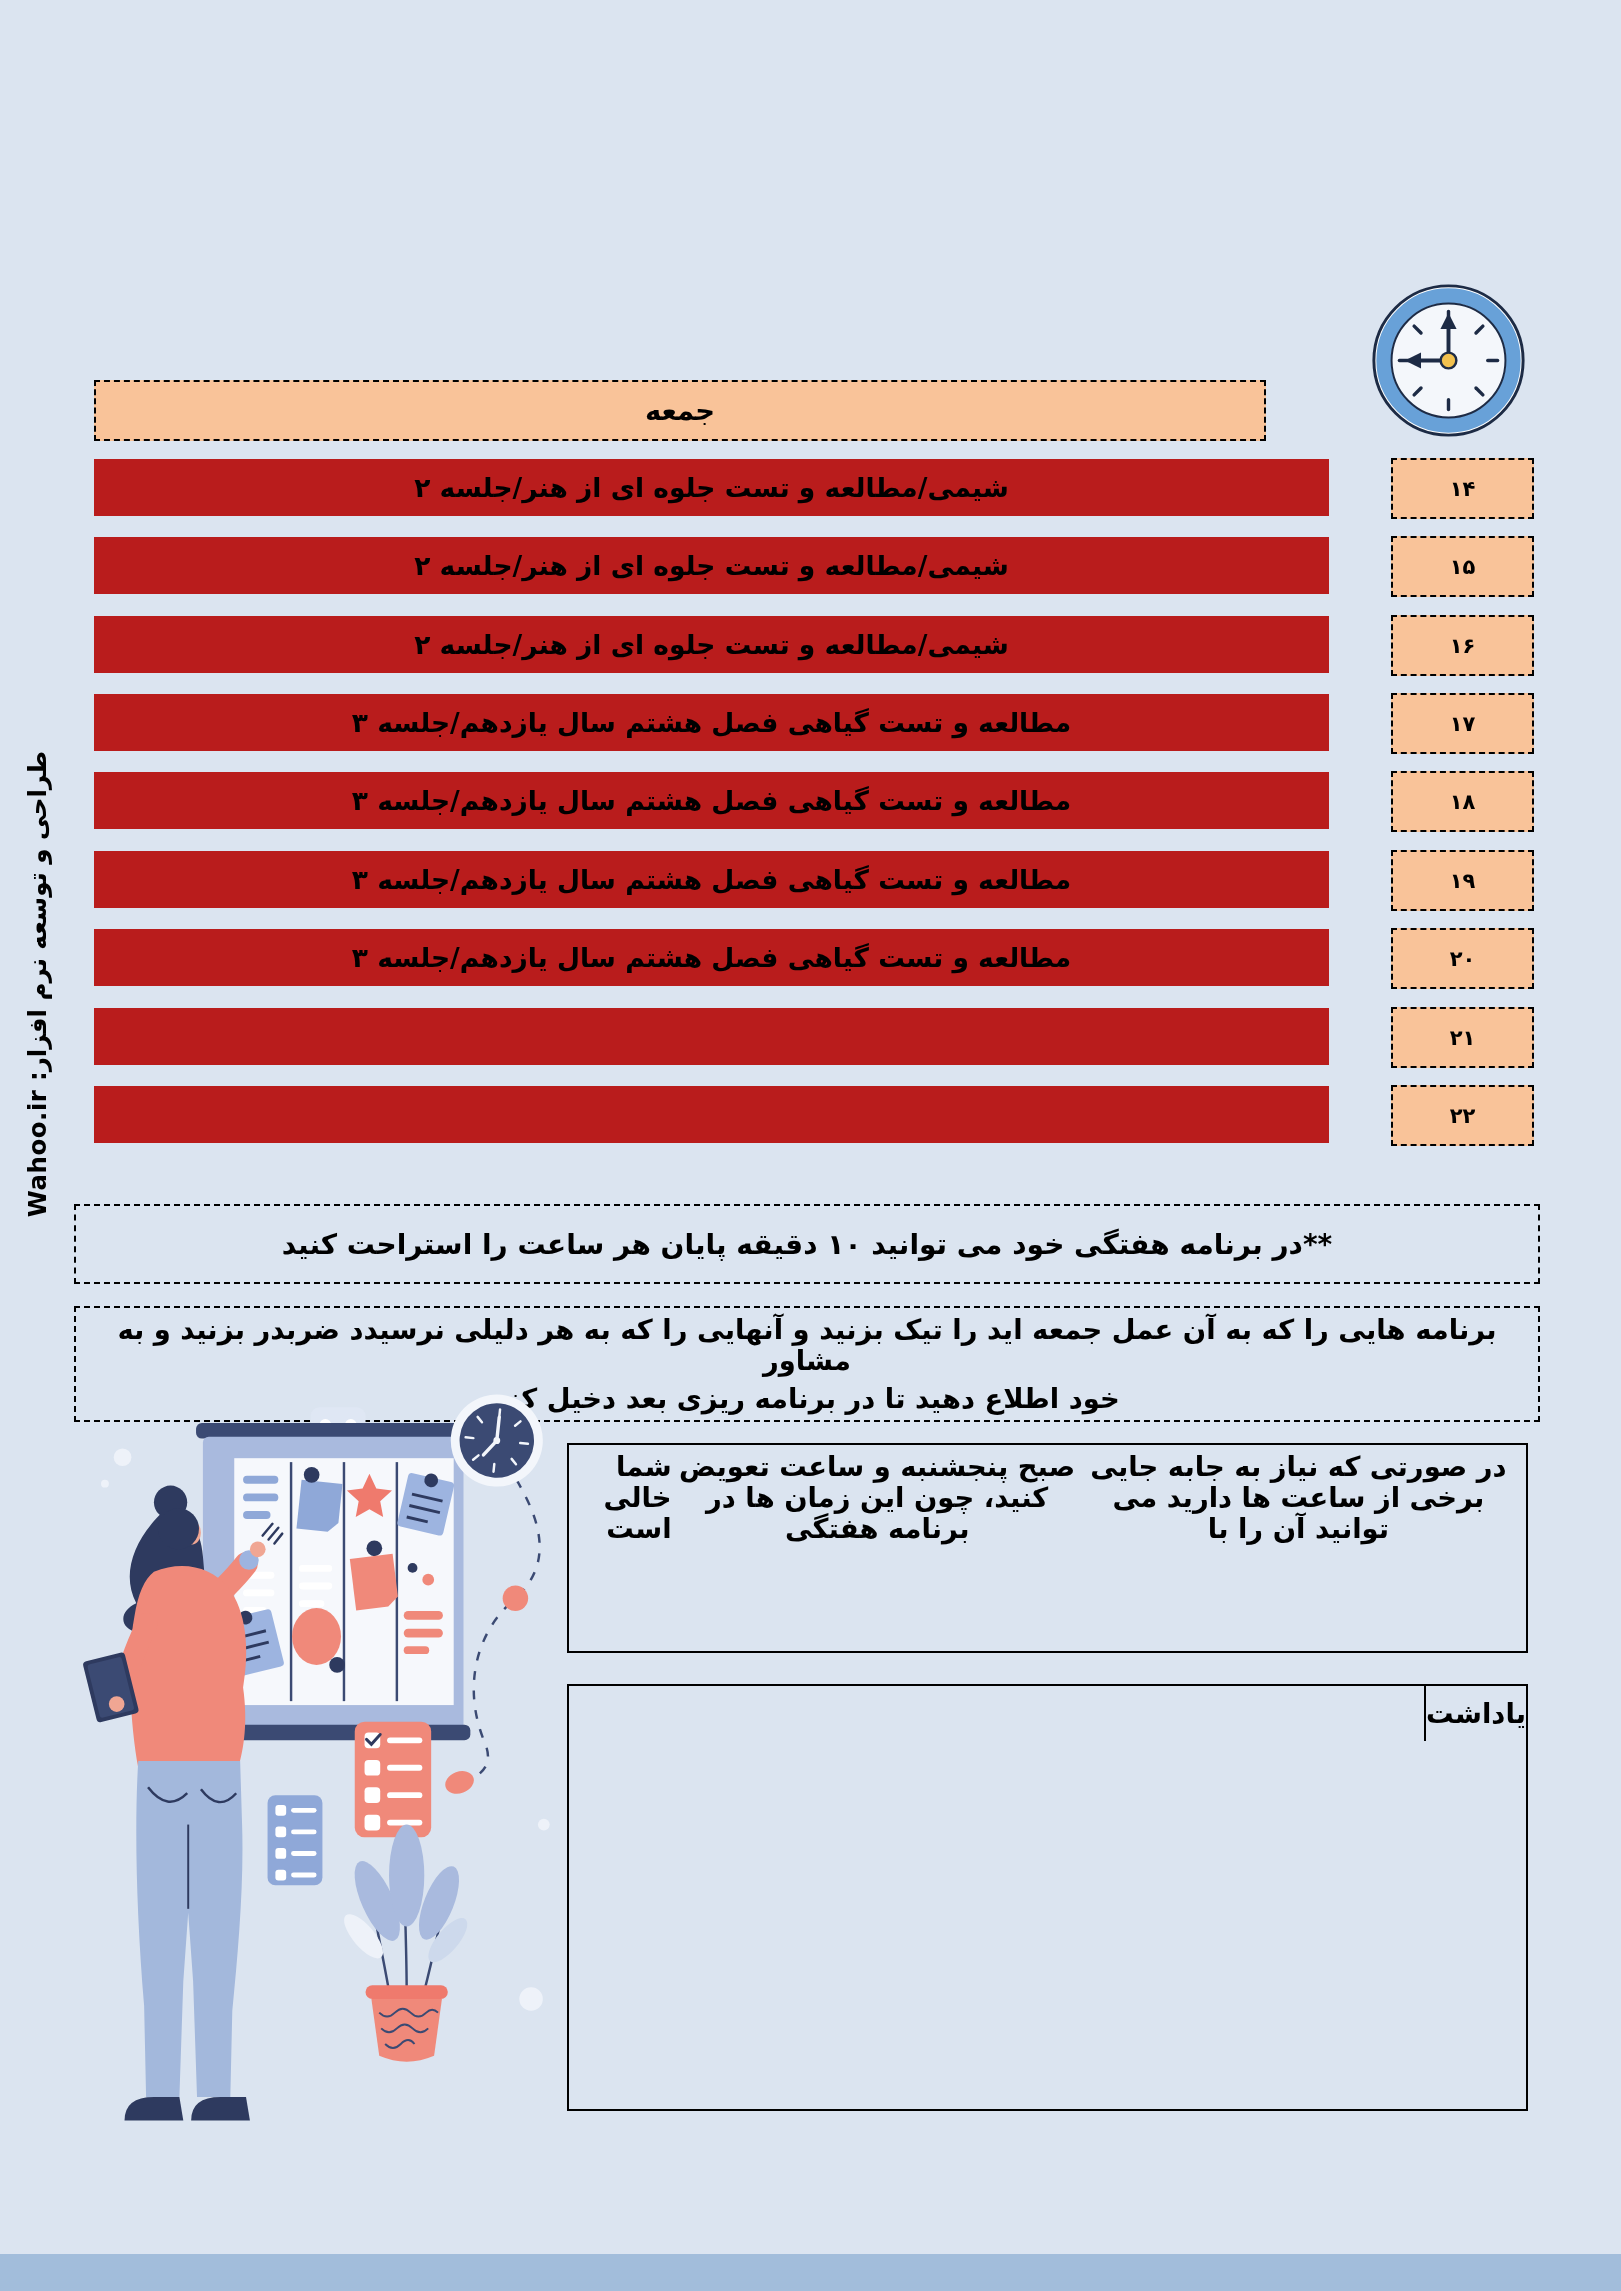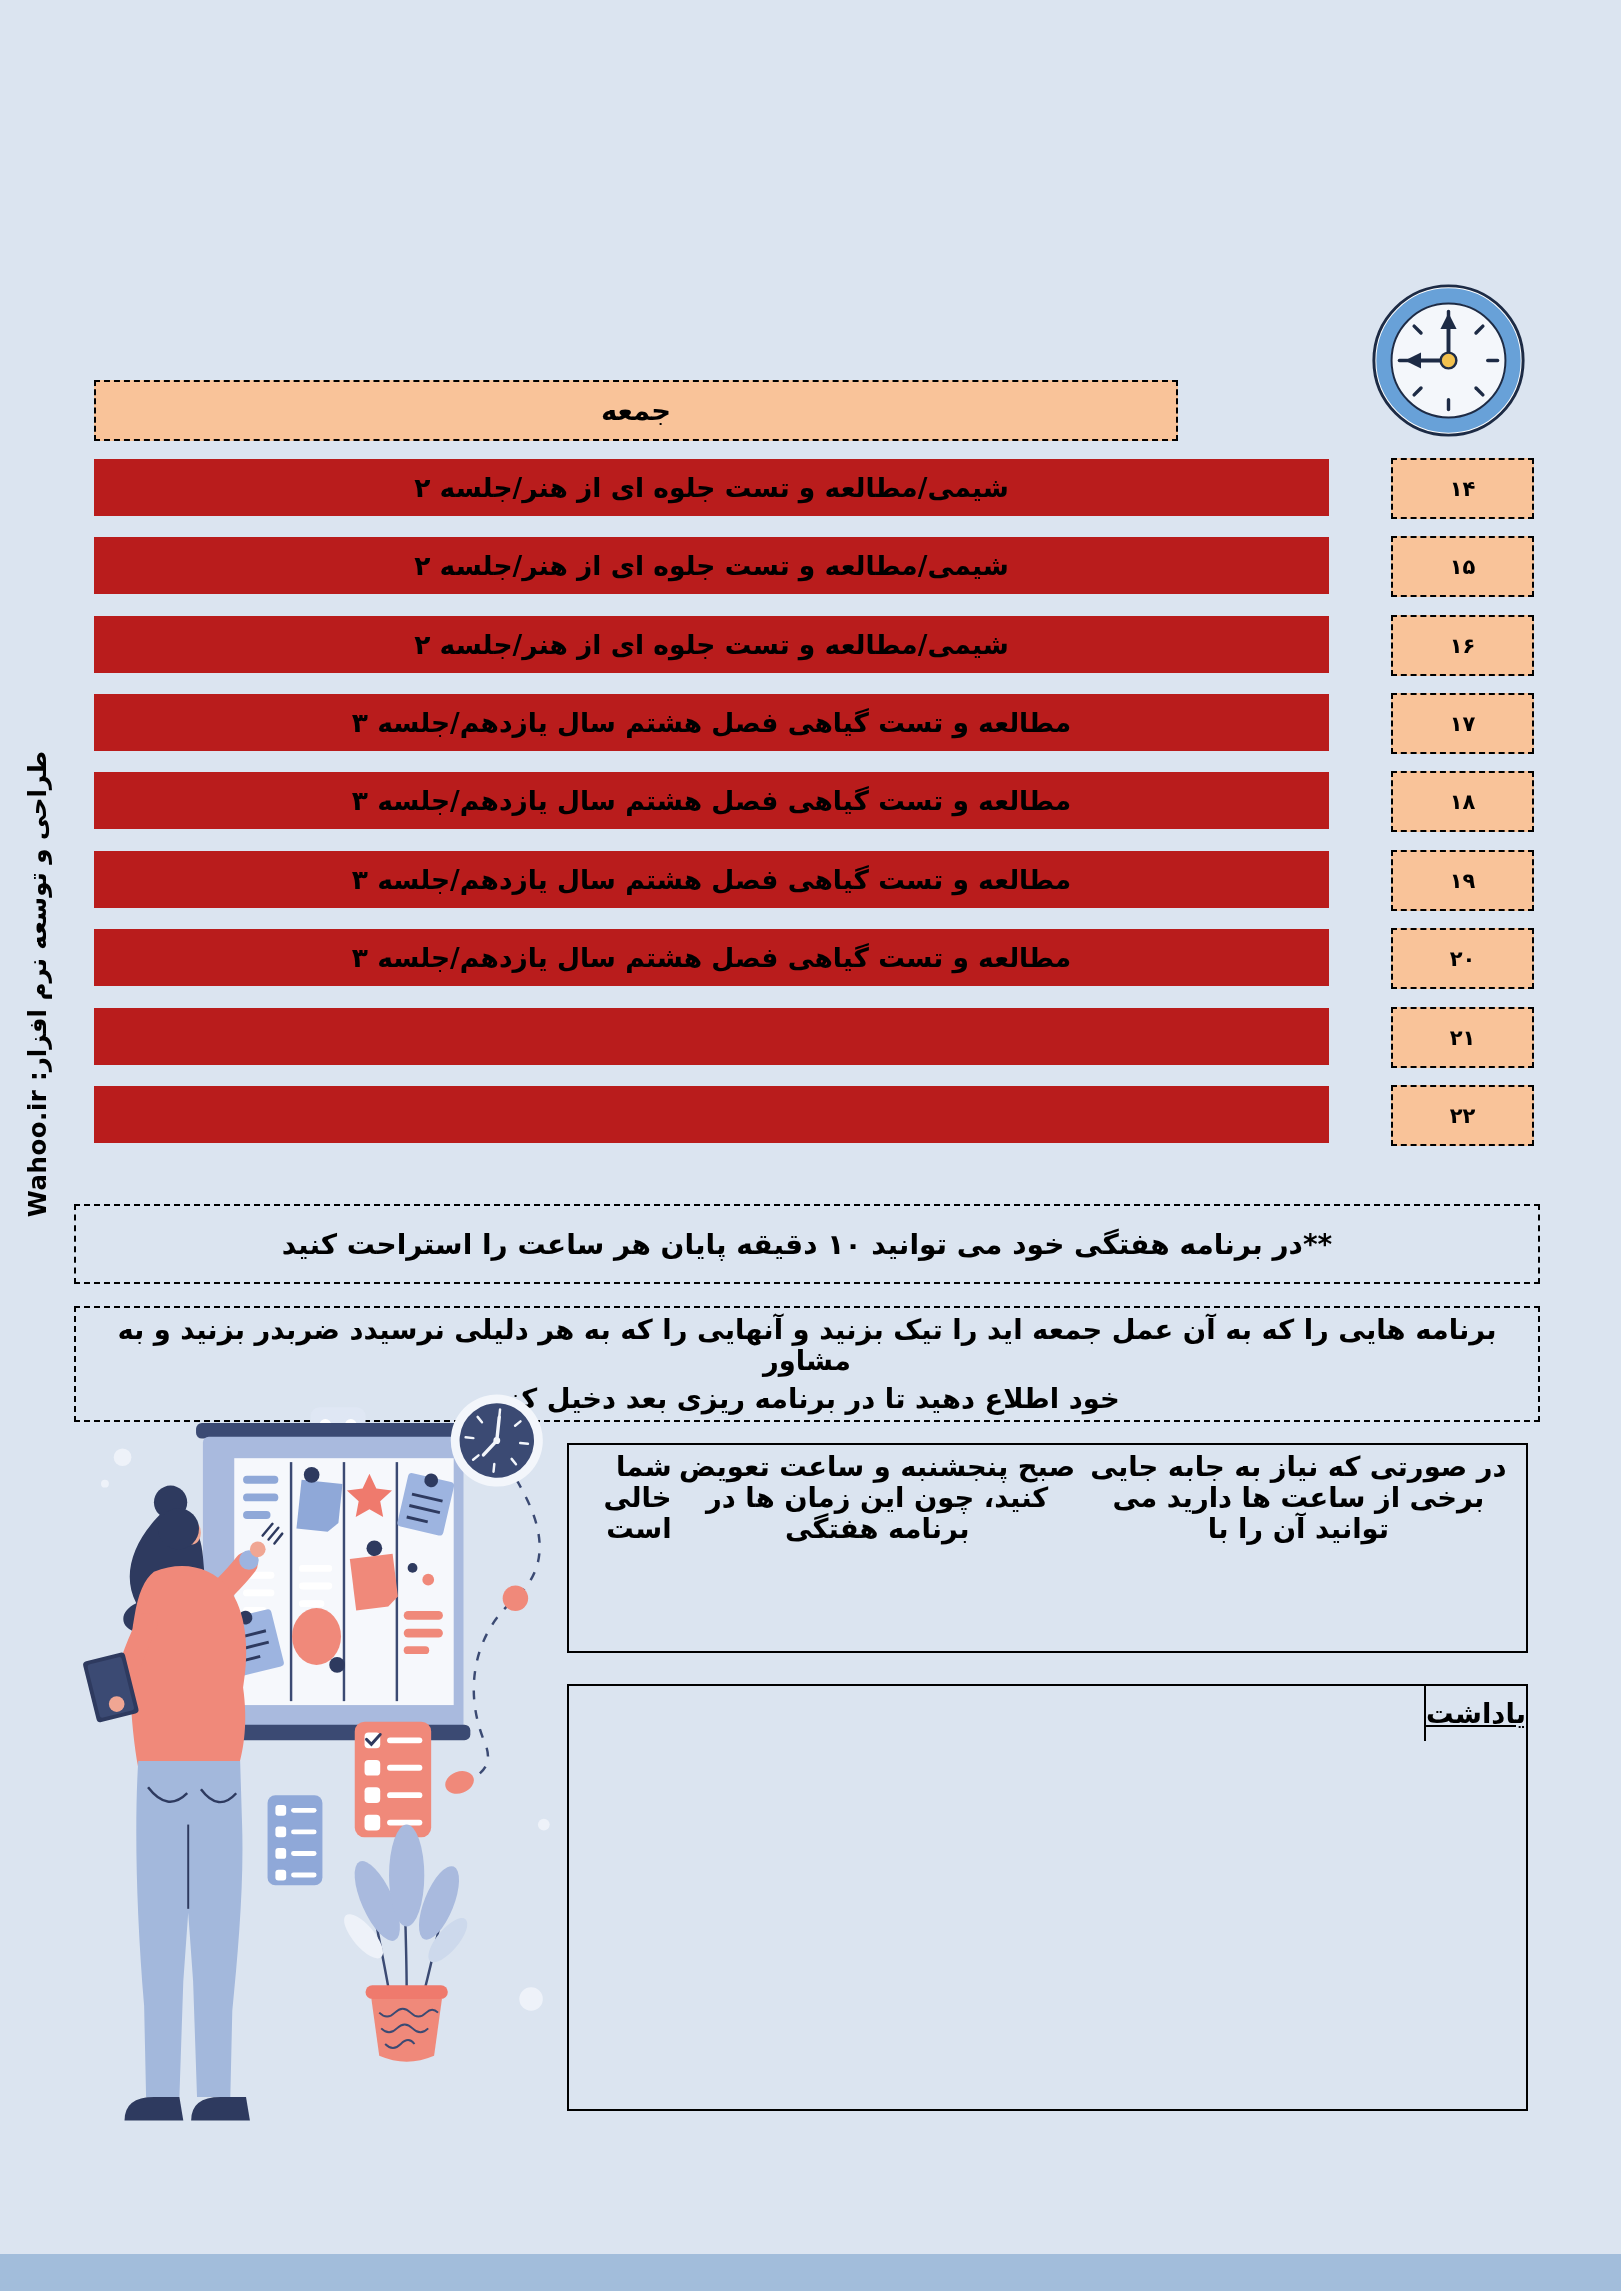--- a/index.html
+++ b/index.html
@@ -4,21 +4,21 @@
 <style>
   html,body{margin:0;padding:0;background:#c9d6e8;}
   .page{
     position:relative;width:1621px;height:2292px;overflow:hidden;
     background:#dbe4f0;
     font-family:"DejaVu Sans","Liberation Sans",sans-serif;
     color:#000;
   }
   
   .day-header{
-    position:absolute;left:94px;top:380px;width:1084px;height:61px;
+    position:absolute;left:94px;top:380px;width:1172px;height:61px;
     background:#f9c399;border:2px dashed #000;box-sizing:border-box;
     display:flex;align-items:center;justify-content:center;
     font-size:27.4px;font-weight:bold;direction:rtl;
   }
   .row{
     position:absolute;left:94px;width:1235px;height:57px;
     background:#b91c1c;
     display:flex;align-items:center;justify-content:center;
     box-sizing:border-box;
     direction:rtl;font-size:26.5px;font-weight:bold;
@@ -52,21 +52,21 @@
   .tip3 .c{text-align:center;}
   .tip3 .r{text-align:right;}
   .notesbox{
     position:absolute;left:567px;top:1684px;width:961px;height:427px;
     border:2.9px solid #000;box-sizing:border-box;
   }
   .notes-label{
     position:absolute;top:0;right:0;width:102px;height:55px;
     border-left:2px solid #000;box-sizing:border-box;
     display:flex;align-items:center;justify-content:center;
-    direction:rtl;font-size:27.4px;font-weight:bold;text-decoration:underline;
+    direction:rtl;font-size:27.4px;font-weight:bold;
   }
   
   .credit{
     position:absolute;left:37px;top:984px;
     transform:translate(-50%,-50%) rotate(-90deg);
     white-space:nowrap;direction:rtl;
     font-size:24.5px;font-weight:bold;letter-spacing:0.5px;
   }
   .bottom-band{
     position:absolute;left:0;top:2254px;width:1621px;height:37px;

